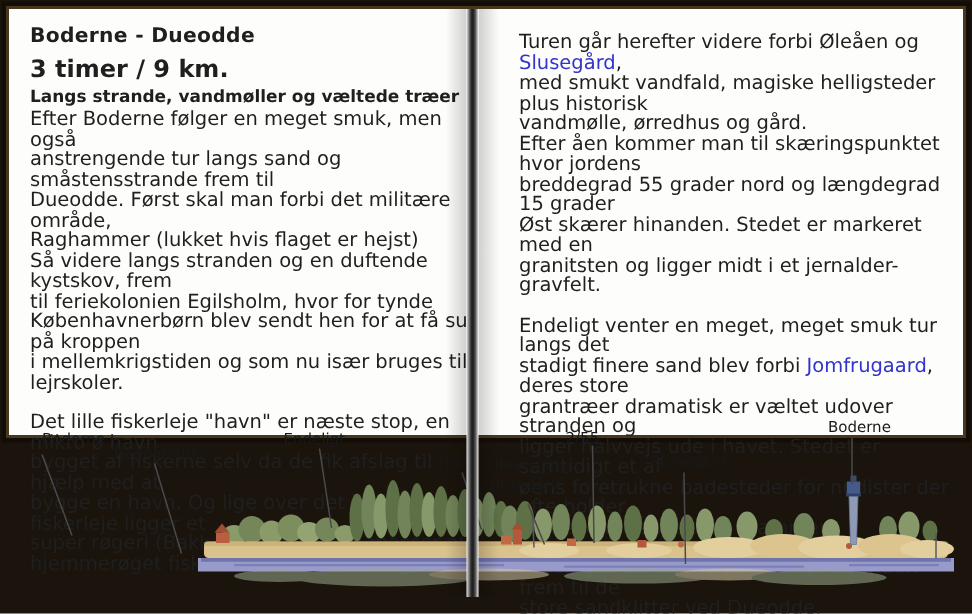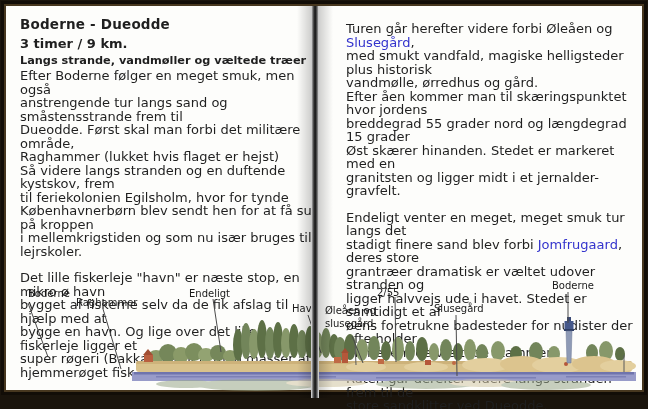--- a/index.html
+++ b/index.html
@@ -4,37 +4,37 @@
 <style>
   * { margin:0; padding:0; box-sizing:border-box; }
   html,body { width:648px; height:409px; overflow:hidden; }
   body {
     position:relative;
     background:#1a140c;
     font-family:"DejaVu Sans","Liberation Sans",sans-serif;
     color:#1f1f1f;
   }
   .book {
-    position:absolute; left:6px; top:6px; width:636px; height:384px;
+    position:absolute; left:6px; top:6px; width:636px; height:284px;
     background:#fdfdfb;
     box-shadow:0 0 0 2px #47371f, 0 0 0 5px #120d07;
   }
   
   .shade-left  { position:absolute; left:297px; top:6px; width:14px; height:392px;
                  background:linear-gradient(90deg, rgba(0,0,0,0) 0%, rgba(0,0,0,0.18) 100%); }
   .shade-right { position:absolute; left:319px; top:6px; width:14px; height:392px;
                  background:linear-gradient(90deg, rgba(0,0,0,0.18) 0%, rgba(0,0,0,0) 100%); }
   .spine {
     position:absolute; left:311px; top:6px; width:8px; height:392px;
     background:linear-gradient(90deg,#ececec 0%,#8a8a8a 18%,#2e2e2e 38%,#1c1c1c 55%,#5f5f5f 76%,#efefef 100%);
   }
   .page-left  { position:absolute; left:14px;  top:10px; width:298px; }
   .page-right { position:absolute; left:340px; top:16px; width:300px; }
   h1 { font-size:13.5px; font-weight:bold; letter-spacing:.2px; margin-bottom:4px; }
-  h2 { font-size:13px;   font-weight:bold; margin-bottom:3px; }
+  h2 { font-size:16px;   font-weight:bold; margin-bottom:3px; }
   h3 { font-size:11.3px; font-weight:bold; margin-bottom:2px; }
   p  { font-size:13px; line-height:13.5px; white-space:pre-line; margin-bottom:13px; }
   a.doc-link { color:#3333cc; text-decoration:none; cursor:pointer; }
   .pan-label {
     position:absolute; font-size:10px; line-height:13px; color:#191919;
     white-space:pre-line;
   }
   svg.panorama { position:absolute; left:6px; top:279px; width:636px; height:118px; }
 </style>
 </head>

